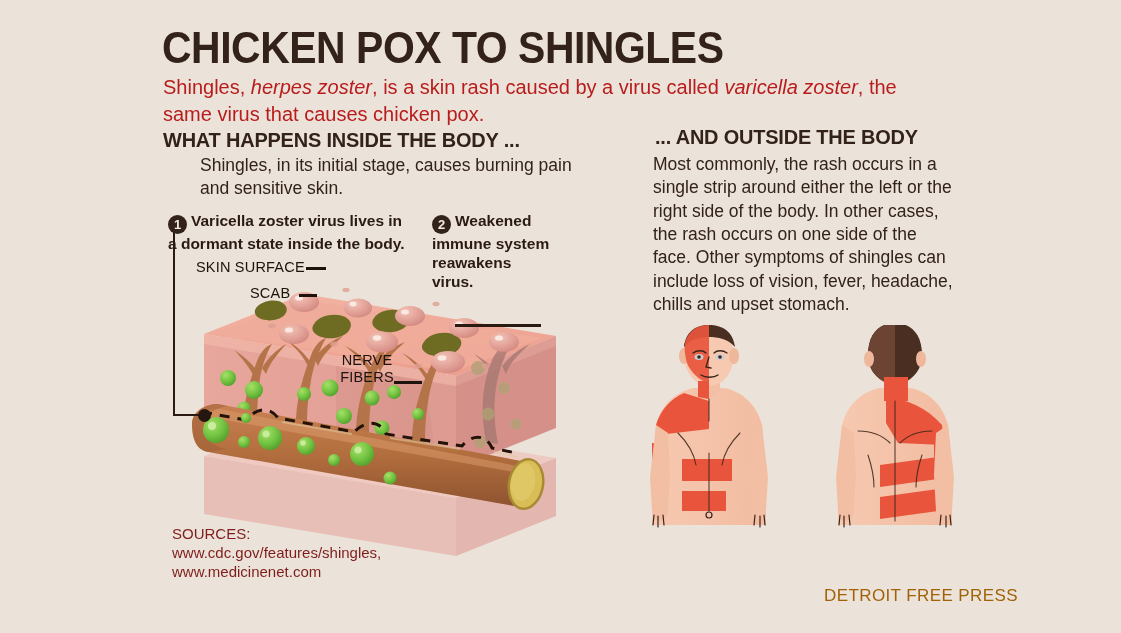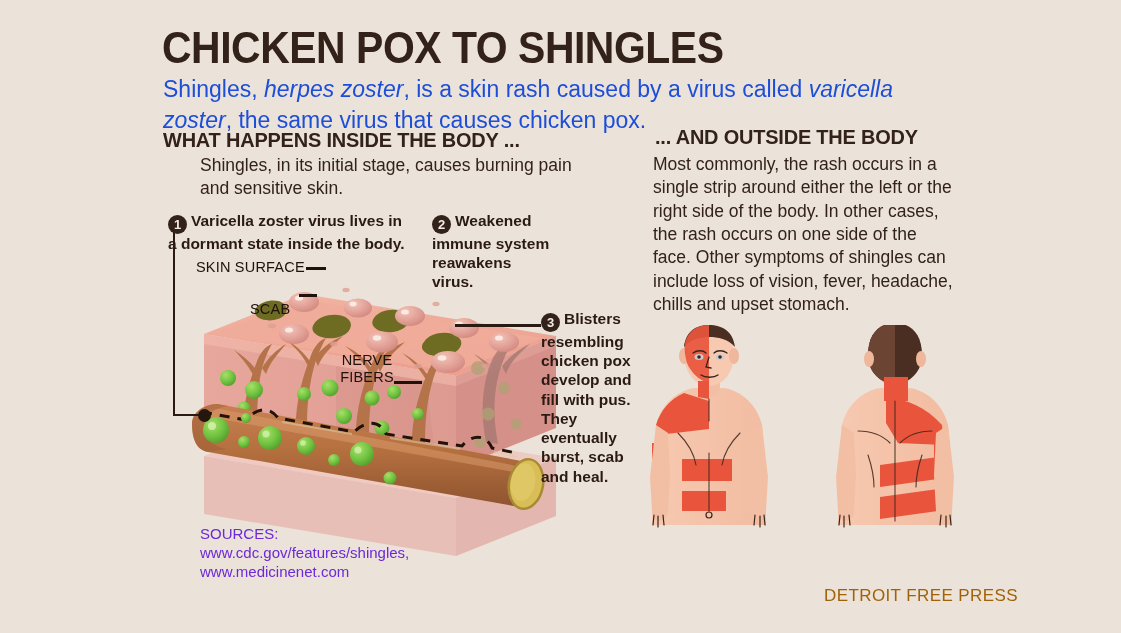--- a/index.html
+++ b/index.html
@@ -20,21 +20,21 @@
     font-weight:bold;
     font-size:44px;
     letter-spacing:-0.5px;
     line-height:1.0;
     color:#33221A;
     transform:scaleX(0.93);
     transform-origin:left top;
   }
   .deck{
     position:absolute;left:163px;top:74px;width:760px;
-    font-size:23px;line-height:1.35;color:#1d4ed8;
+    font-size:20px;line-height:1.35;color:#b91c1c;
   }
   .deck i{font-style:italic;}
 
   
   .sec-head{
     position:absolute;
     font-weight:bold;font-size:21px;letter-spacing:-0.2px;
     color:#33221A;
     transform:scaleX(0.95);transform-origin:left top;
   }
@@ -68,41 +68,41 @@
   #leader1-v{position:absolute;left:173px;top:232px;width:2px;height:184px;background:#2A1A12;}
   #leader1-h{position:absolute;left:173px;top:414px;width:32px;height:2px;background:#2A1A12;}
   #leader1-dot{position:absolute;left:198px;top:409px;width:13px;height:13px;border-radius:50%;background:#241710;}
 
   
   #leader3{position:absolute;left:455px;top:324px;width:86px;height:2.5px;background:#2A1A12;}
 
   
   .diag-label{position:absolute;font-weight:normal;font-size:14.5px;color:#1E120C;letter-spacing:0.2px;}
   #lbl-skin{left:196px;top:259px;}
-  #lbl-scab{left:250px;top:285px;margin-top:16px;}
+  #lbl-scab{left:250px;top:285px;}
   #lbl-nerve{left:327px;top:352px;width:80px;text-align:center;line-height:1.18;}
   .tick{position:absolute;background:#1E120C;height:2.5px;}
   #tick-skin{left:306px;top:267px;width:20px;}
   #tick-scab{left:299px;top:294px;width:18px;}
   #tick-nerve{left:394px;top:381px;width:28px;}
 
   
   #skin-art{position:absolute;left:186px;top:246px;width:400px;height:310px;}
 
   
   #bodies{position:absolute;left:648px;top:325px;width:360px;height:225px;}
   .body-label{
     position:absolute;left:775px;top:352px;width:130px;
     font-weight:bold;font-size:15.5px;line-height:1.3;color:#1E120C;letter-spacing:0.2px;
   }
 
   
   #sources{
     position:absolute;left:172px;top:524px;width:300px;
-    font-size:15px;line-height:1.28;color:#6d28d9;margin-left:28px;
+    font-size:15px;line-height:1.28;color:#7f1d1d;
   }
   #credit{
     position:absolute;left:824px;top:586px;
     font-size:17px;letter-spacing:0.4px;color:#a16207;
   }
 </style>
 </head>
 <body>
 
 <div id="root">
@@ -304,23 +304,20 @@
     <div>FIBERS</div>
   </div>
   <div class="tick" id="tick-nerve"></div>
 
   <div class="callout" id="callout1">
     <span class="badge">1</span><span>Varicella zoster virus lives in a dormant state inside the body.</span>
   </div>
   <div class="callout" id="callout2">
     <span class="badge">2</span><span>Weakened immune system reawakens virus.</span>
   </div>
-  <div class="callout" id="callout3">
-    <span class="badge">3</span><span>Blisters resembling chicken pox develop and fill with pus. They eventually burst, scab and heal.</span>
-  </div>
 
   <svg id="bodies" viewBox="0 0 360 225">
     <defs>
       <linearGradient id="gSkinB" x1="0" y1="0" x2="1" y2="0">
         <stop offset="0" stop-color="#F6C9B0"></stop>
         <stop offset="1" stop-color="#F2BCA1"></stop>
       </linearGradient>
     </defs>
 
     <g>

